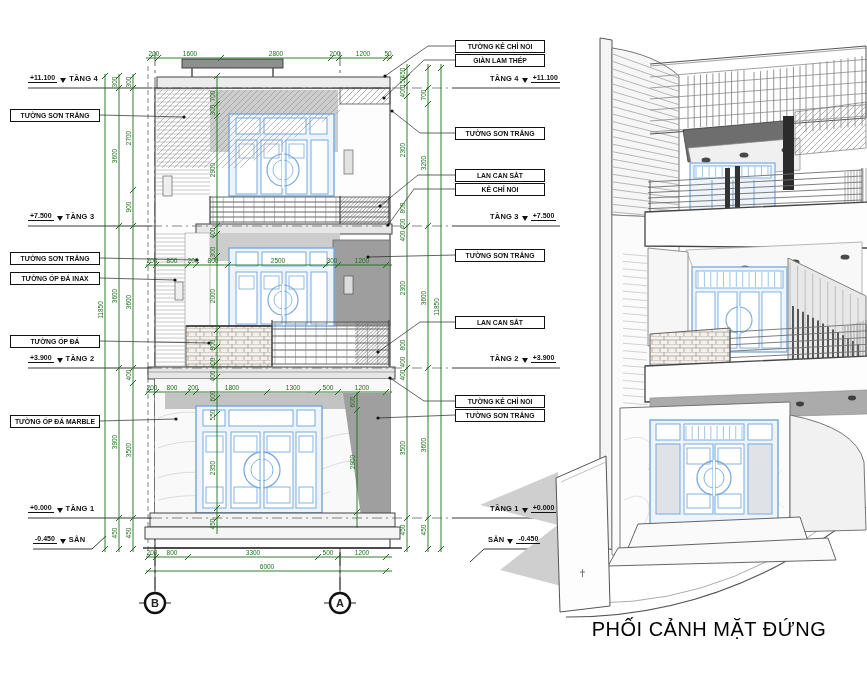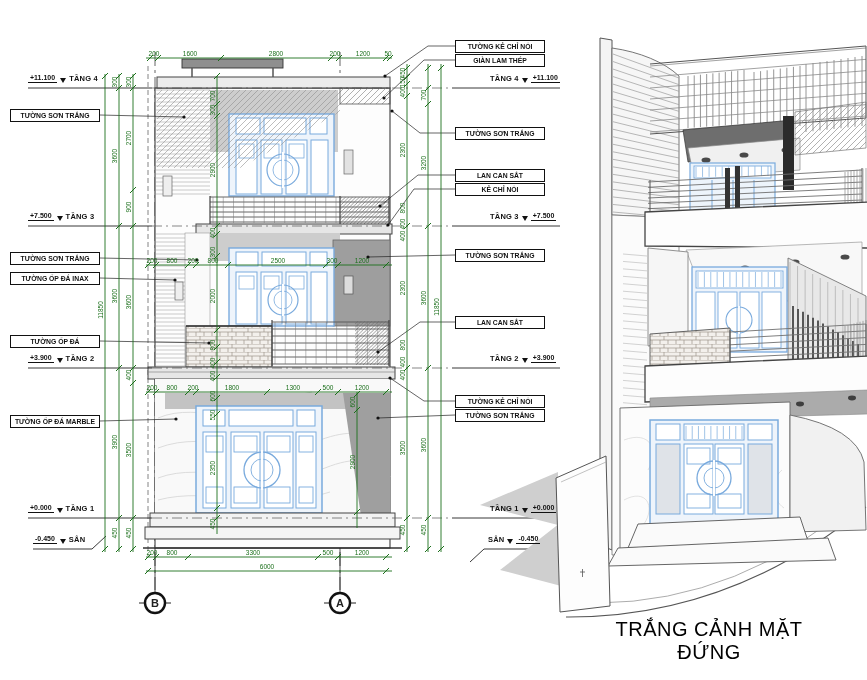--- a/index.html
+++ b/index.html
@@ -866,15 +866,15 @@
   <span class="nm">TẦNG 1</span>
       <span class="tri"></span>
       <span class="num">+0.000</span>
 </div>
 <div class="lvm" style="left:488px;top:532px">
   <span class="nm">SÂN</span>
       <span class="tri"></span>
       <span class="num">-0.450</span>
 </div>
 
-<div class="title" id="title-persp">TRẮNG CẢNH MẶT ĐỨNG</div>
+<div class="title" id="title-persp">PHỐI CẢNH MẶT ĐỨNG</div>
 
 </div>
 
 </body></html>

